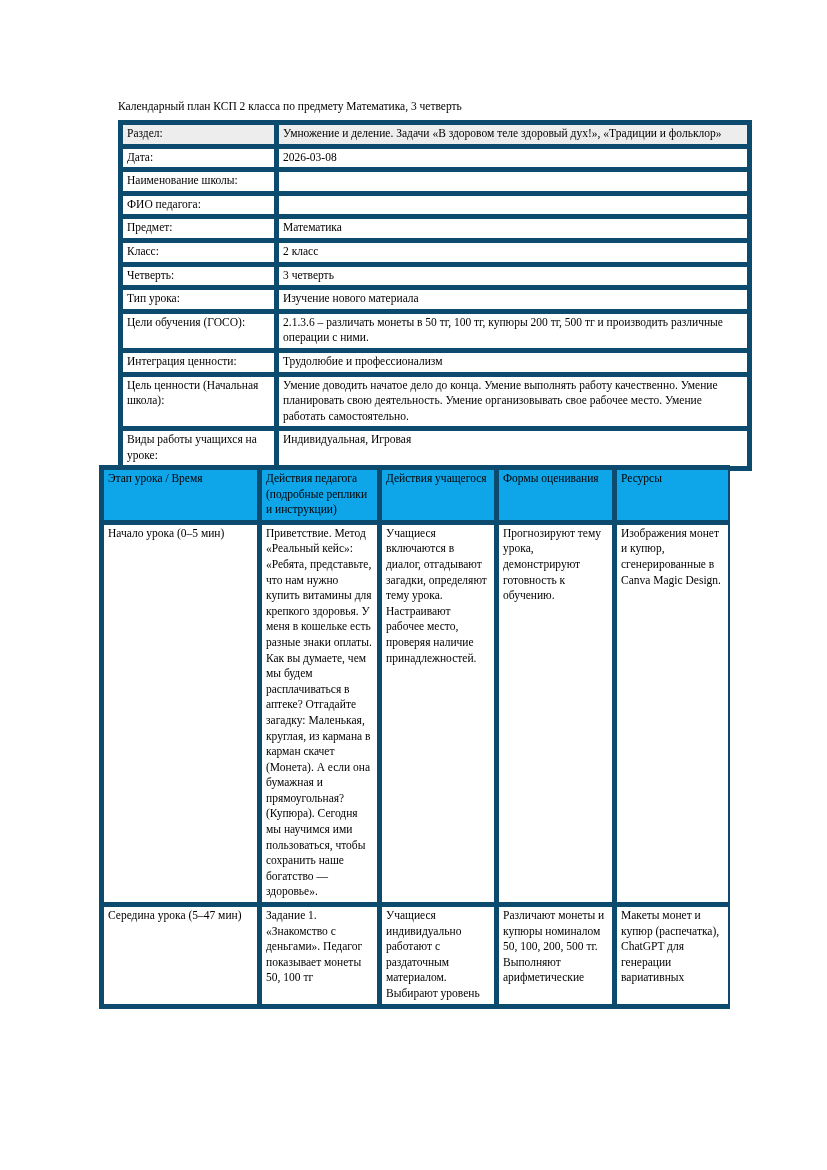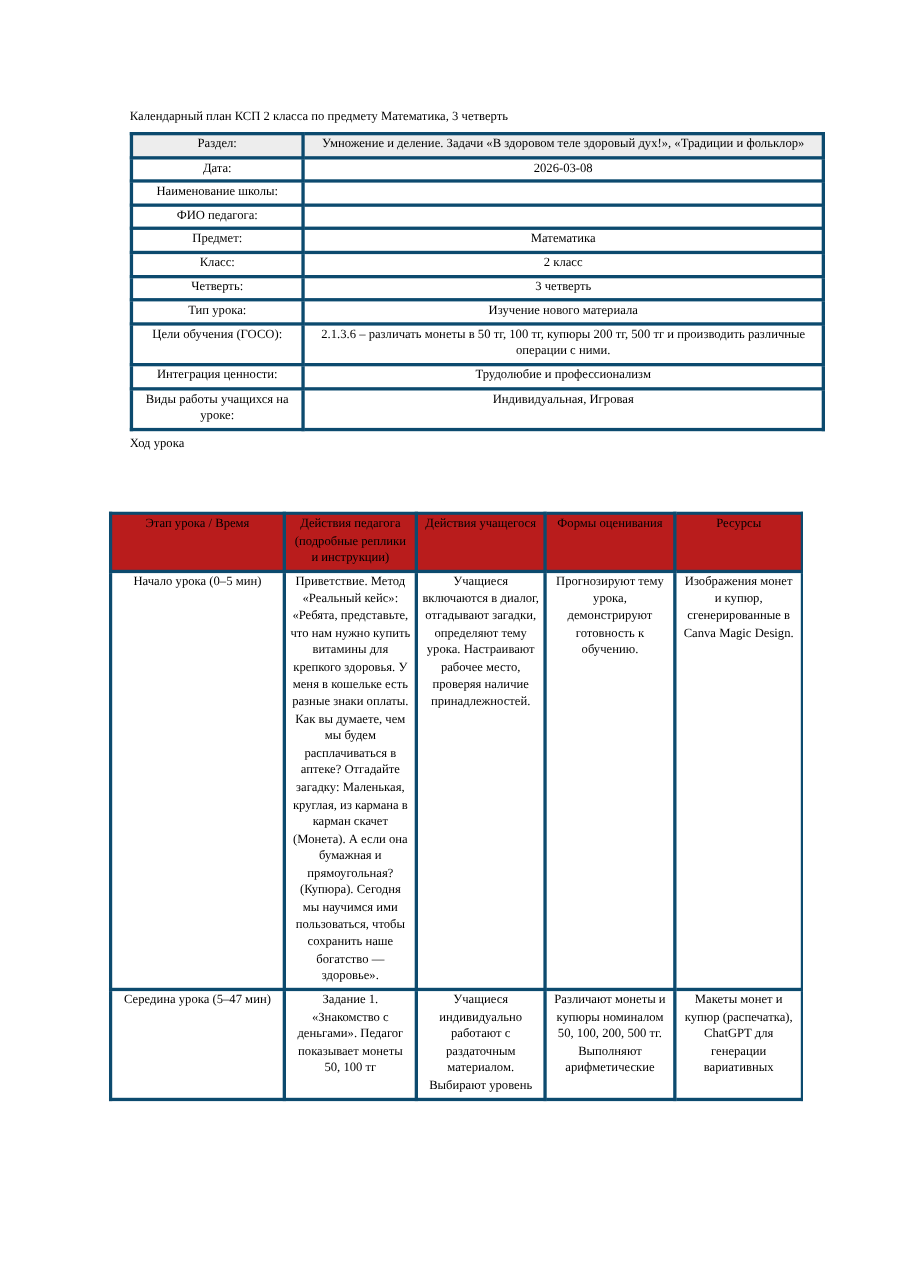--- a/index.html
+++ b/index.html
@@ -30,26 +30,26 @@
     white-space: nowrap;
   }
   table.doc-table {
     border-collapse: collapse;
     width: 629px;
     table-layout: fixed;
     font-size: 11.5px;
   }
   table.doc-table td,
   table.doc-table th {
-    border: 3px solid #0c4a6e;
+    border: 5px solid #0c4a6e;
     vertical-align: top;
     padding: 1px 4px 2px 4px;
     line-height: 15.6px;
     font-weight: normal;
-    text-align: center;
+    text-align: left;
     word-wrap: break-word;
     overflow-wrap: break-word;
     hyphens: none;
   }
   
   #info-table col.c1 { width: 156px; }
   #info-table col.c2 { width: 473px; }
   #info-table tr.shaded td { background: #ededed; }
 
   .section-label {
@@ -57,21 +57,21 @@
     line-height: 16px;
     margin: 3px 0 5px 0;
   }
 
   
   #flow-table col.f1 { width: 158px; }
   #flow-table col.f2 { width: 120px; }
   #flow-table col.f3 { width: 117px; }
   #flow-table col.f4 { width: 118px; }
   #flow-table col.f5 { width: 116px; }
-  #flow-table thead td { background: #b91c1c; }
+  #flow-table thead td { background: #0ea5e9; }
   #flow-table tbody td { background: #ffffff; }
 
   
   .clip {
     position: absolute;
     left: 99px;
     top: 465px;
     width: 631px;
     height: 600px;
     overflow: hidden;
@@ -124,20 +124,24 @@
       </tr>
       <tr>
         <td>Цели обучения (ГОСО):</td>
         <td>2.1.3.6 – различать монеты в 50 тг, 100 тг, купюры 200 тг, 500 тг и производить различные операции с ними.</td>
       </tr>
       <tr>
         <td>Интеграция ценности:</td>
         <td>Трудолюбие и профессионализм</td>
       </tr>
       <tr>
+        <td>Цель ценности (Начальная школа):</td>
+        <td>Умение доводить начатое дело до конца. Умение выполнять работу качественно. Умение планировать свою деятельность. Умение организовывать свое рабочее место. Умение работать самостоятельно.</td>
+      </tr>
+      <tr>
         <td>Виды работы учащихся на уроке:</td>
         <td>Индивидуальная, Игровая</td>
       </tr>
     </tbody>
   </table>
 
   <p class="section-label">Ход урока</p>
 
   <div class="clip">
     <table class="doc-table" id="flow-table">

